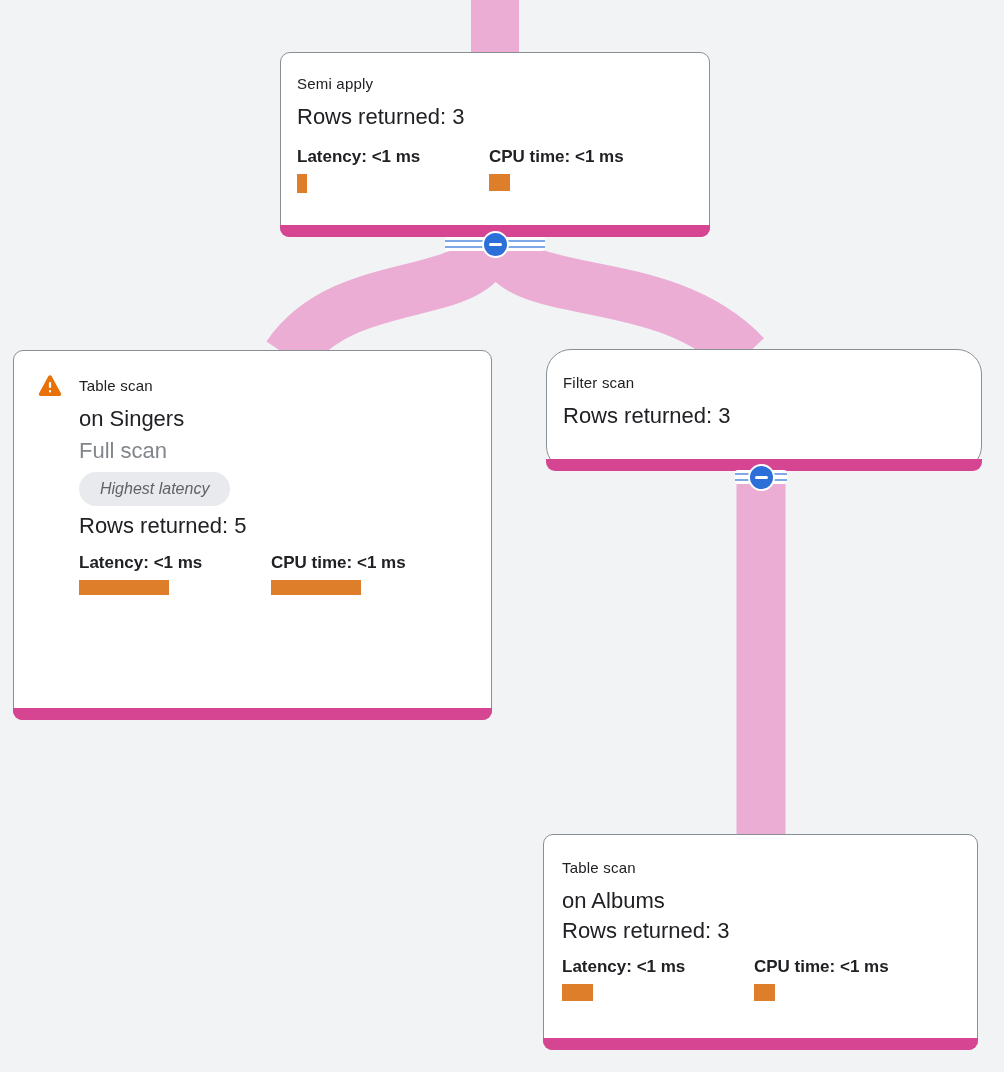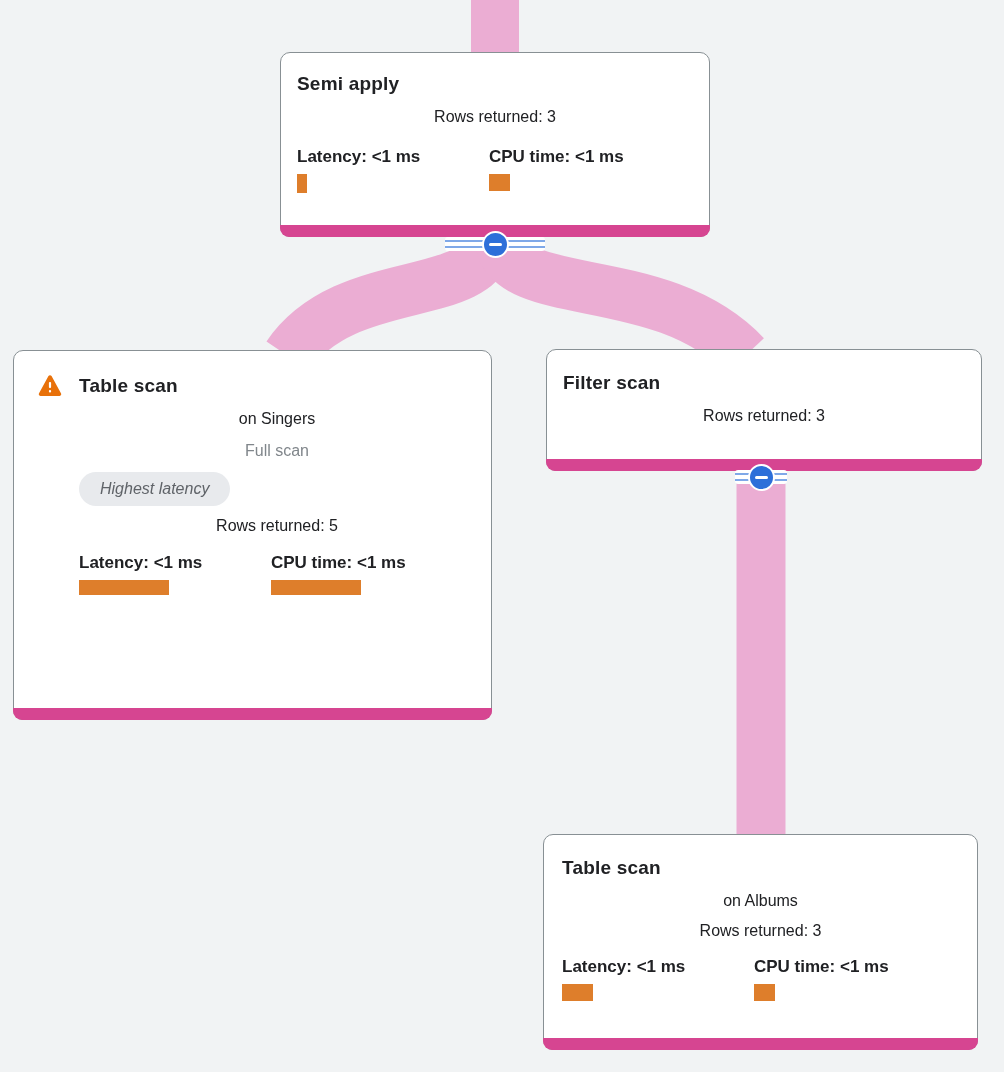--- a/index.html
+++ b/index.html
@@ -12,36 +12,36 @@
   html,body{width:1004px;height:1072px;}
   body{font-family:"Liberation Sans","DejaVu Sans",sans-serif;background:var(--background);}
   .canvas{position:relative;width:1004px;height:1072px;overflow:hidden;background:var(--background);}
   .edges{position:absolute;left:0;top:0;z-index:0;}
   .edge{stroke:var(--edge);fill:none;}
 
   .card{position:absolute;background:#fff;border:1.5px solid var(--card-border);
         border-radius:10px;z-index:1;color:var(--text);}
   .accent-bar{position:absolute;left:-1px;right:-1px;bottom:-1px;height:12px;
         background:var(--accent-bar);border-radius:0 0 9px 9px;}
-  .card-title{font-size:19px;font-weight:700;line-height:26px;letter-spacing:.2px;}
-  .card-line{font-size:16px;line-height:24px;margin-top:8px;text-align:center;}
+  .card-title{font-size:15px;font-weight:400;line-height:26px;letter-spacing:.2px;}
+  .card-line{font-size:22px;line-height:24px;margin-top:8px;}
   .muted{color:var(--muted-text);}
   .metrics{display:flex;margin-top:16px;font-weight:bold;}
   .metric{width:192px;}
   .metric-label{font-size:17px;line-height:24px;}
   .metric-bar{height:17px;margin-top:5px;background:var(--metric-bar);}
 
   .badges{margin-top:9px;font-style:italic;}
   .badge{display:block;width:fit-content;background:var(--badge-bg);color:var(--badge-text);
          font-size:16px;line-height:24px;padding:5px 21px;border-radius:17px;margin-bottom:8px;}
 
   
   #node-semi-apply{left:280px;top:52px;width:430px;height:185px;padding:18px 16px;}
   #node-table-scan-singers{left:13px;top:350px;width:479px;height:370px;padding:22px 16px 0 65px;}
-  #node-filter-scan{left:546px;top:349px;width:436px;height:122px;padding:20px 16px;}
+  #node-filter-scan{left:546px;top:349px;width:436px;height:122px;padding:20px 16px;border-radius:25px;}
   #node-table-scan-albums{left:543px;top:834px;width:435px;height:216px;padding:20px 18px;}
   #node-semi-apply .metric-bar.latency{height:19px;}
   #node-table-scan-singers .metrics{margin-top:13px;}
   #node-table-scan-singers .metric-bar{height:15px;}
   #node-table-scan-albums .metrics{margin-top:12px;}
 
   .warning-wrap{position:absolute;left:24px;top:24px;width:24px;height:22px;}
 
   .collapse-ctl{position:absolute;z-index:2;display:flex;align-items:center;justify-content:center;}
   .rail{position:absolute;left:0;right:0;top:50%;height:14px;transform:translateY(-50%);

